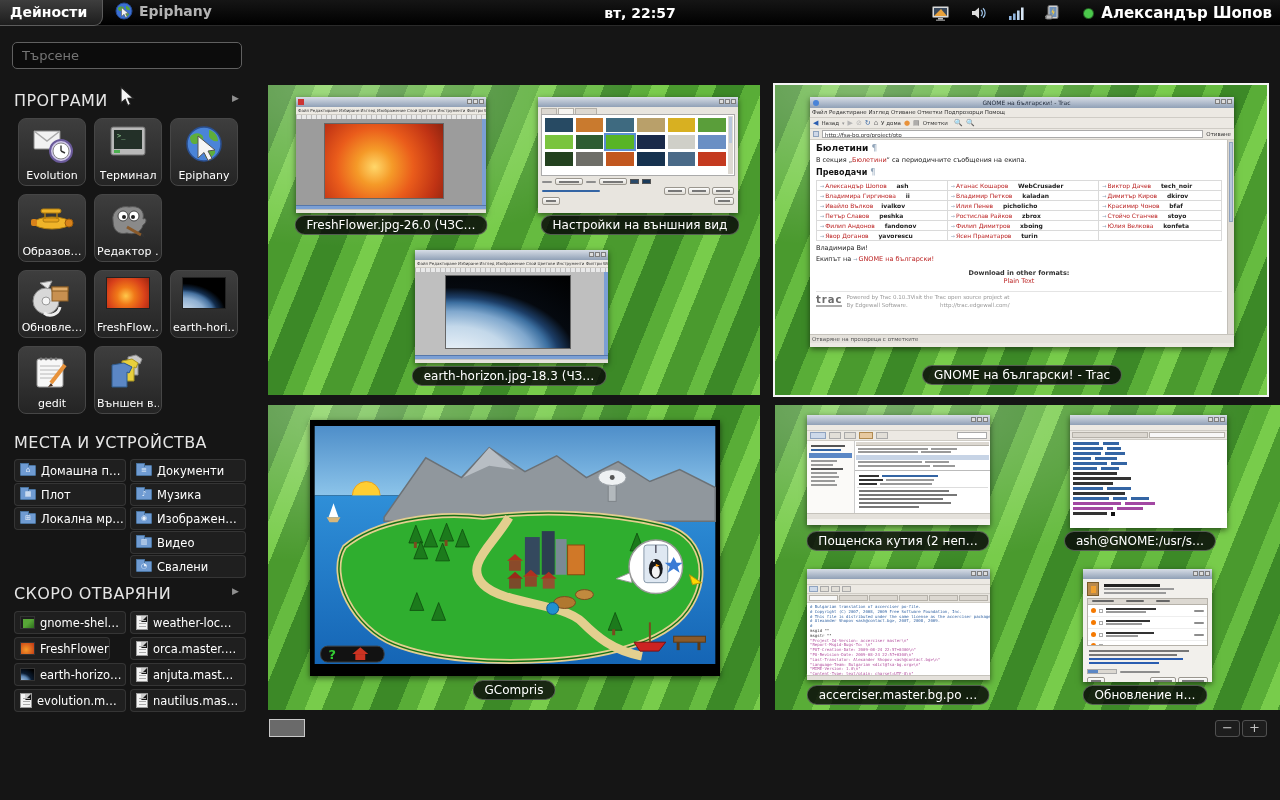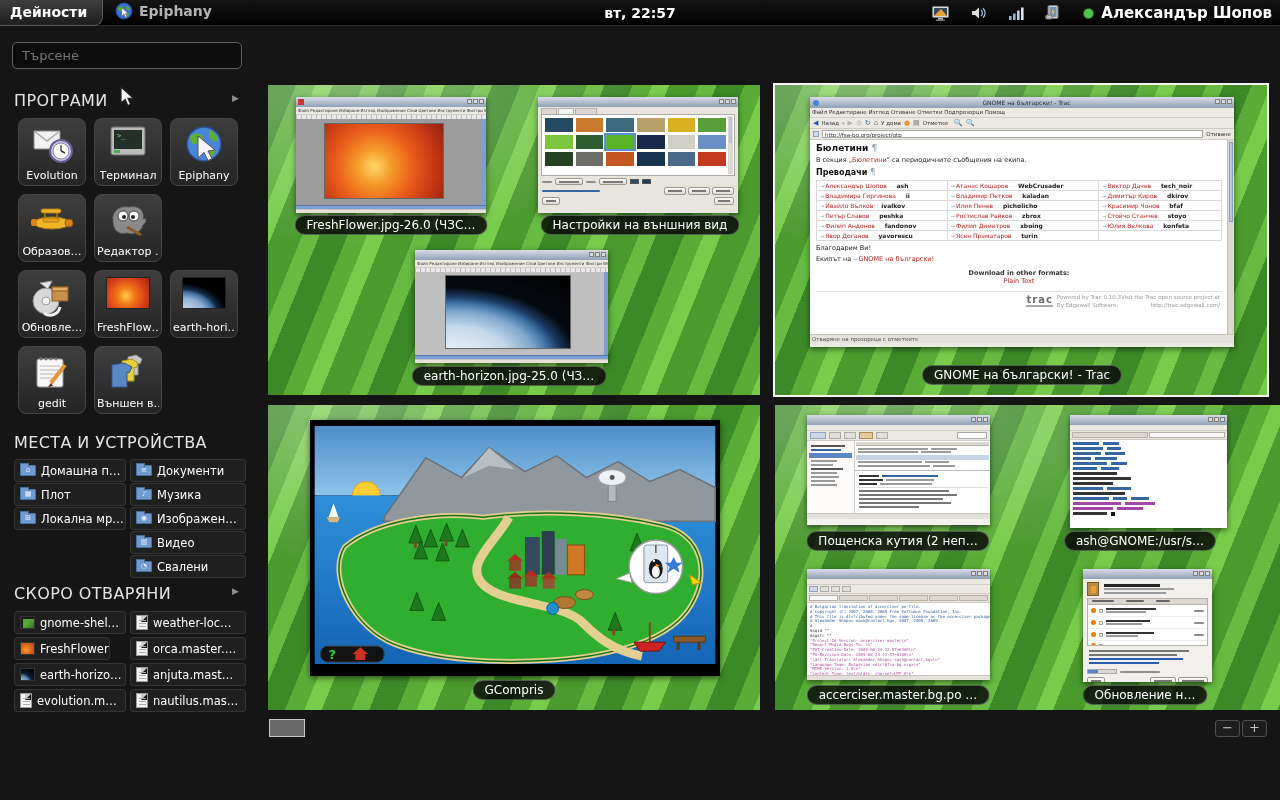--- a/index.html
+++ b/index.html
@@ -77,21 +77,21 @@
   .trac-h2{font-size:8px;font-weight:bold;color:#111;margin-top:4px}
   .pilcrow{color:#8fa3b8;font-weight:normal}
   .trac-p{font-size:6.5px;color:#222;margin-top:3px}
   .redlink{color:#b22}
   .ttab{width:100%;border-collapse:collapse;margin-top:3px}
   .ttab td{border:1px solid #dadada;font-size:6px;padding:1px 3px;white-space:nowrap;overflow:hidden}
   .tname{color:#b22}
   .tnick{font-weight:bold;color:#222}
   .larr{color:#8fa3b8;font-size:5px;margin-right:1px}
   .dlwrap{text-align:center;margin-top:6px;font-size:6.5px}
-  .tfoot{display:flex;justify-content:flex-end;align-items:flex-start;margin-top:6px;
+  .tfoot{display:flex;justify-content:flex-start;align-items:flex-start;margin-top:6px;
          border-top:1px solid #e4e4e4;padding:2px 2px 0 0}
   .tlogo{font-size:10px;font-weight:bold;color:#6d6d6d;letter-spacing:1px;border-bottom:2px solid #aaa}
   .fsmall{font-size:5.5px;color:#9a9a9a;line-height:1.35}
   .toolrow{display:flex;align-items:center;gap:3px;background:#ece9e3;border-bottom:1px solid #cfccc5;
            padding:1px 3px;font-size:5.5px;color:#333}
   .addrrow{display:flex;align-items:center;gap:3px;background:#ece9e3;border-bottom:1px solid #cfccc5;padding:1px 3px}
   .addr{flex:1;background:#fff;border:1px solid #aaa;font-size:5.5px;color:#333;padding:0 2px;height:8px;line-height:8px;white-space:nowrap;overflow:hidden}
   .vscroll{position:absolute;right:0;top:0;bottom:0;width:7px;background:#ddd9d2;border-left:1px solid #c2bfb8}
   .vthumb{position:absolute;left:1px;right:1px;top:2px;height:80px;background:#b9c7db;border:1px solid #8fa3c0}
   
@@ -475,21 +475,21 @@
         </div>
       <div class="mbar">Файл Редактиране Избиране Изглед Изображение Слой Цветове Инструменти Филтри Windows Помощ</div>
       <div class="ruler"></div>
       <div class="canvas" style="height:83px;background:#bfbfbf">
         <div class="earthimg" style="position:absolute;left:30px;top:3px;width:126px;height:74px;border:1px solid #666"></div>
         <div style="position:absolute;right:0;top:0;bottom:0;width:4px;background:#7b9fd4"></div>
       </div>
       <div class="hscroll"></div>
       <div class="sbarline"></div>
     </div>
-    <div class="wlabel" style="left:241px;top:281px">earth-horizon.jpg-25.0 (ЧЗ…</div>
+    <div class="wlabel" style="left:241px;top:281px">earth-horizon.jpg-18.3 (ЧЗ…</div>
   </div>
 
   <div class="ws active" style="left:773px;top:83px;width:496px;height:314px">
     <div class="win" style="left:35px;top:12px;width:424px;height:250px">
       <div class="tbar" style="height:11px">
         <span style="width:6px;height:6px;border-radius:50%;background:#4a84d8;margin-left:3px"></span>
         <span class="tt">GNOME на български! - Trac</span>
         <span class="wbtns">
             <i></i>
             <i></i>
@@ -548,21 +548,21 @@
             <td><span class="larr">→</span><span class="tname">Филип Димитров</span> — <span class="tnick">xboing</span></td>
             <td><span class="larr">→</span><span class="tname">Юлия Велкова</span> — <span class="tnick">konfeta</span></td>
           </tr>
           <tr>
             <td><span class="larr">→</span><span class="tname">Явор Доганов</span> — <span class="tnick">yavorescu</span></td>
             <td><span class="larr">→</span><span class="tname">Ясен Праматаров</span> — <span class="tnick">turin</span></td>
             <td></td>
           </tr>
         </tbody>
           </table>
-        <div class="trac-p">Благодарим Ви!</div>
+        <div class="trac-p">Владимира Ви!</div>
         <div class="trac-p"><span>Екипът на</span> <span class="larr">→</span><span class="redlink">GNOME на български!</span></div>
         <div class="dlwrap">
           <div style="font-weight:bold;color:#333">Download in other formats:</div>
           <div class="redlink">Plain Text</div>
         </div>
         <div class="tfoot">
           <div style="display:flex;gap:4px;align-items:flex-start">
             <span class="tlogo">trac</span>
             <span class="fsmall"><span>Powered by Trac 0.10.3</span><br><span>By Edgewall Software.</span></span>
           </div>

